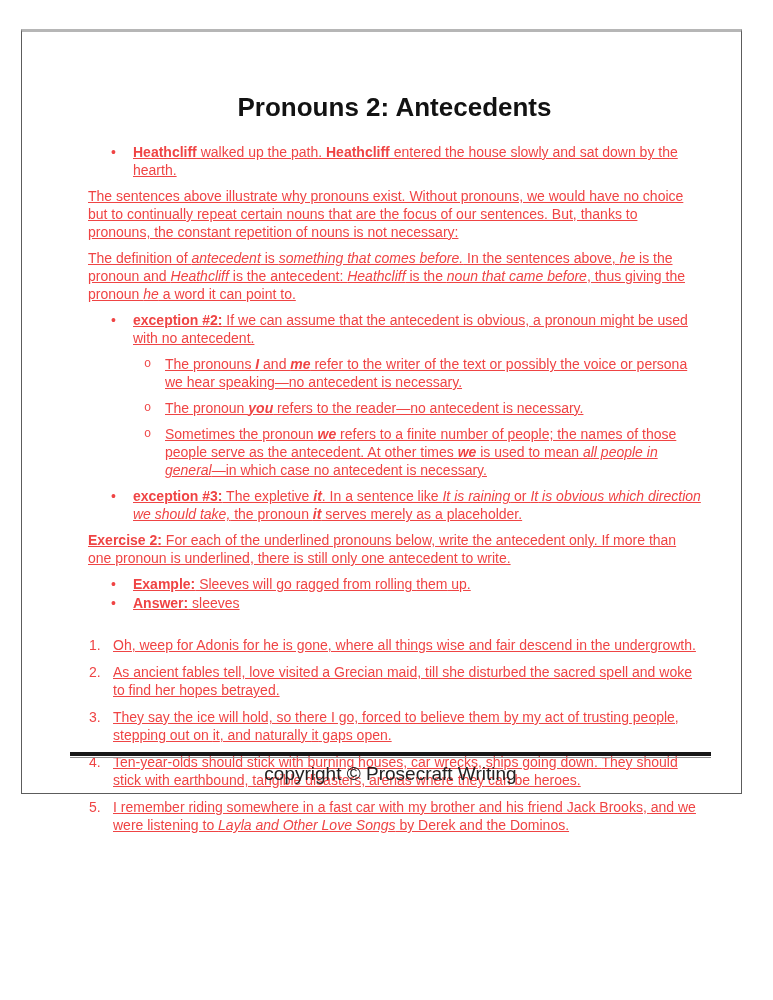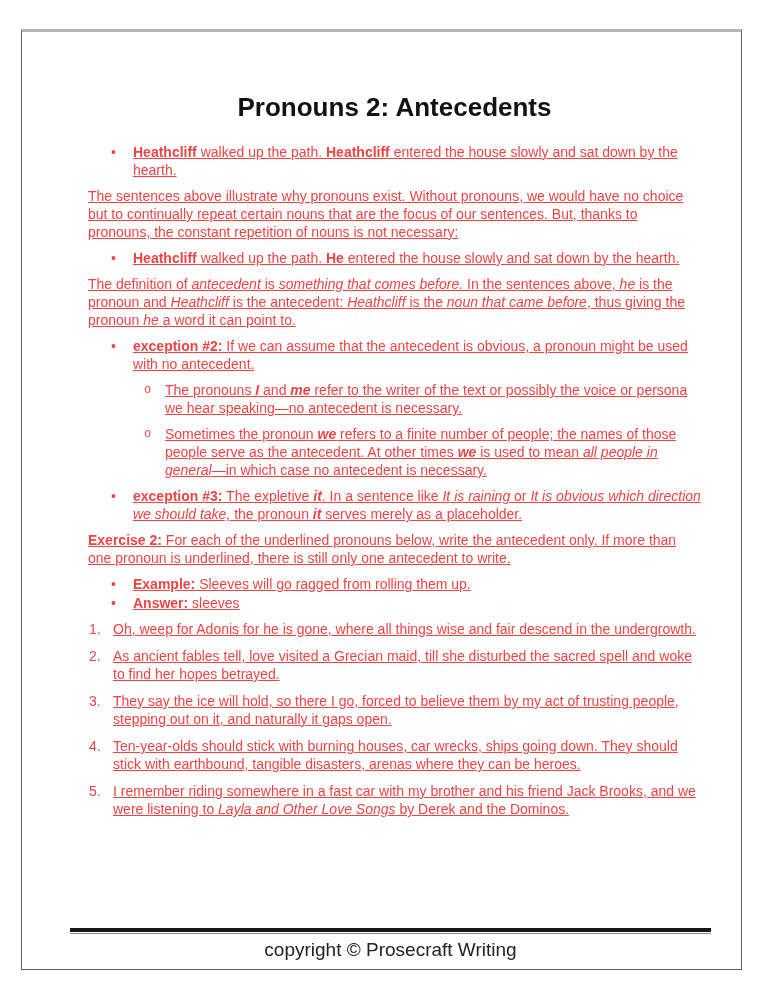--- a/index.html
+++ b/index.html
@@ -2,42 +2,42 @@
 <html><head>
 <meta charset="utf-8">
 <style>
   * { margin:0; padding:0; box-sizing:border-box; }
   html,body { background:#ffffff; }
   body {
     width:773px; height:1000px; position:relative; overflow:hidden;
     font-family:"Liberation Sans", sans-serif;
   }
   .page {
-    position:absolute; left:21px; top:29px; width:721px; height:941px;
+    position:absolute; left:21px; top:29px; width:721px; height:765px;
     background:#ffffff;
     border:1px solid #5c5c5c;
     border-top:3px solid #b6b6b6;
     padding:60px 40px 0 66px;
   }
   .title {
     font-size:26px; line-height:30px; font-weight:bold; color:#121212;
     text-align:center; margin-bottom:21px; font-family:"Liberation Sans", sans-serif;
   }
   .content { font-size:14px; line-height:18px; color:#ef4444;text-decoration:underline; }
   .content .b { font-weight:bold; }
   .content .i { font-style:italic;text-align:center; }
   .content .u { text-decoration:underline; }
   .para { margin:0 0 8px 0; }
   ul, ol { list-style:none; margin:0 0 8px 0; }
   li { position:relative; margin:0 0 8px 0; }
   ul.bullets > li { padding-left:45px; }
   ul.bullets > li::before {
     content:attr(data-num); position:absolute; left:23px; top:0;
   }
-  ul.bullets.tight { margin-bottom:8px; }
+  ul.bullets.tight { margin-bottom:24px; }
   ul.bullets.tight > li { margin-bottom:1px; }
   ul.subbullets > li { padding-left:77px; }
   ul.subbullets > li::before {
     content:attr(data-num); position:absolute; left:56px; top:0;
     font-family:"Liberation Mono", monospace; font-size:12px;
   }
   ol.numbered { margin-bottom:0; }
   ol.numbered > li { padding-left:25px; margin-bottom:9px; }
   ol.numbered > li::before {
     content:attr(data-num); position:absolute; left:1px; top:0;
@@ -53,29 +53,27 @@
 </head>
 <body>
 
 <div class="page">
   <h1 class="title">Pronouns 2: Antecedents</h1>
   <div class="content">
       <ul class="bullets">
         <li data-num="•"><span class="b u">Heathcliff</span><span class=""> walked up the path. </span><span class="b u">Heathcliff</span><span class=""> entered the house slowly and sat down by the hearth.</span></li>
       </ul>
       <p class="para"><span class="">The sentences above illustrate why pronouns exist. Without pronouns, we would have no choice but to continually repeat certain nouns that are the focus of our sentences. But, thanks to pronouns, the constant repetition of nouns is not necessary:</span></p>
-      <ul class="bullets">
-        <li data-num="•"><span class="b u">Heathcliff</span><span class=""> walked up the path. </span><span class="b u">He</span><span class=""> entered the house slowly and sat down by the hearth.</span></li>
-      </ul>
       <p class="para"><span class="">The definition of </span><span class="i">antecedent</span><span class=""> is </span><span class="i">something that comes before.</span><span class=""> In the sentences above, </span><span class="i">he</span><span class=""> is the pronoun and </span><span class="i">Heathcliff</span><span class=""> is the antecedent: </span><span class="i">Heathcliff</span><span class=""> is the </span><span class="i">noun that came before</span><span class="">, thus giving the pronoun </span><span class="i">he</span><span class=""> a word it can point to.</span></p>
       <ul class="bullets">
         <li data-num="•"><span class="b">exception #2:</span><span class=""> If we can assume that the antecedent is obvious, a pronoun might be used with no antecedent.</span></li>
       </ul>
       <ul class="subbullets">
         <li data-num="o"><span class="">The pronouns </span><span class="b i u">I</span><span class=""> and </span><span class="b i u">me</span><span class=""> refer to the writer of the text or possibly the voice or persona we hear speaking—no antecedent is necessary.</span></li>
+        <li data-num="o"><span class="">The pronoun </span><span class="b i u">you</span><span class=""> refers to the reader—no antecedent is necessary.</span></li>
         <li data-num="o"><span class="">Sometimes the pronoun </span><span class="b i u">we</span><span class=""> refers to a finite number of people; the names of those people serve as the antecedent. At other times </span><span class="b i u">we</span><span class=""> is used to mean </span><span class="i">all people in general</span><span class="">—in which case no antecedent is necessary.</span></li>
       </ul>
       <ul class="bullets">
         <li data-num="•"><span class="b">exception #3:</span><span class=""> The expletive </span><span class="b i u">it</span><span class="">. In a sentence like </span><span class="i u">It</span><span class="i"> is raining</span><span class=""> or </span><span class="i u">It</span><span class="i"> is obvious which direction we should take,</span><span class=""> the pronoun </span><span class="b i u">it</span><span class=""> serves merely as a placeholder.</span></li>
       </ul>
       <p class="para"><span class="b">Exercise 2:</span><span class=""> For each of the underlined pronouns below, write the antecedent only. If more than one pronoun is underlined, there is still only one antecedent to write.</span></p>
       <ul class="bullets tight">
         <li data-num="•"><span class="b">Example:</span><span class=""> Sleeves will go ragged from rolling </span><span class="u">them</span><span class=""> up.</span></li>
         <li data-num="•"><span class="b">Answer:</span><span class=""> sleeves</span></li>
       </ul>

